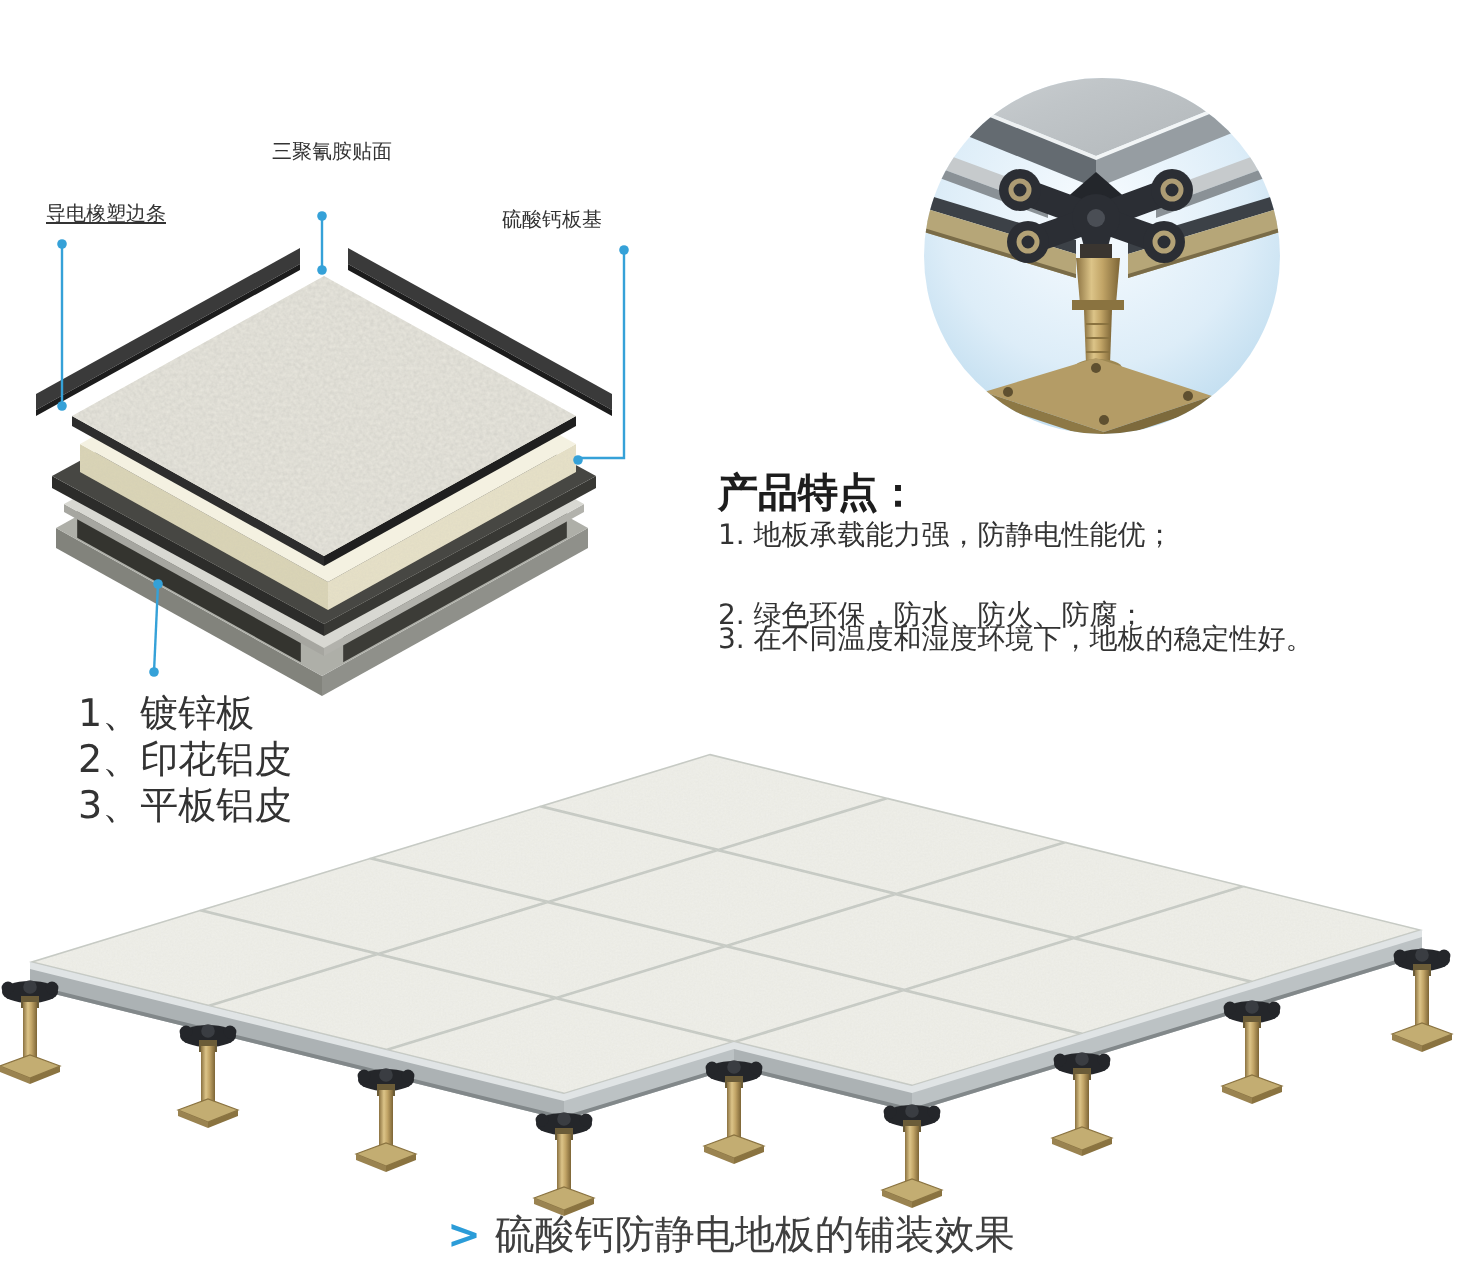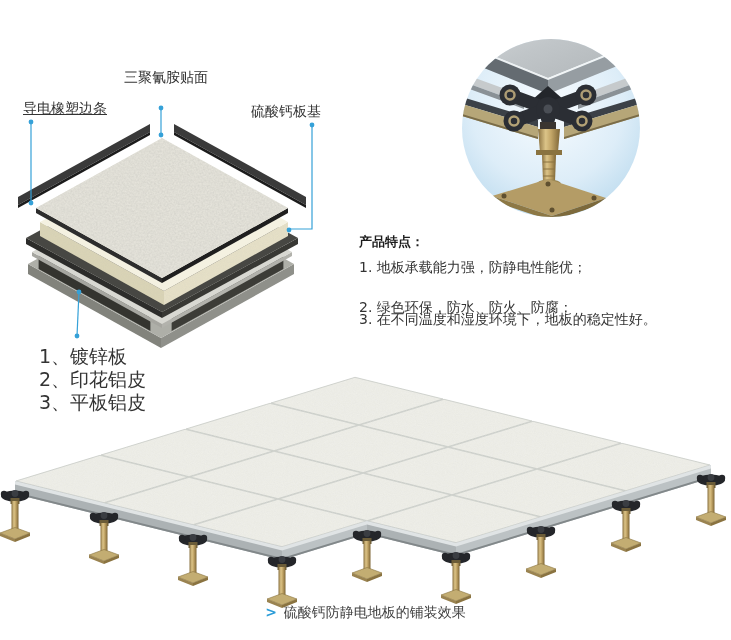--- a/index.html
+++ b/index.html
@@ -1,25 +1,25 @@
 <!DOCTYPE html>
 <html><head>
 <meta charset="utf-8">
 <style>
 html,body{margin:0;padding:0;}
 body{width:731px;height:640px;position:relative;background:#fff;font-family:"DejaVu Sans",sans-serif;overflow:hidden;}
 #scene{position:absolute;left:0;top:0;}
-.lbl{position:absolute;color:#333;font-size:14px;white-space:nowrap;}
+.lbl{position:absolute;color:#333;font-size:10px;white-space:nowrap;}
 .lbl-top{left:66px;top:66px;width:200px;text-align:center;line-height:22px;}
 .lbl-left{left:23px;top:100px;text-decoration:underline;}
 .lbl-right{left:251px;top:103px;}
 .layer-item{position:absolute;left:39px;color:#333;font-size:19px;}
-.ftitle{position:absolute;left:359px;top:233px;font-size:13px;font-weight:bold;color:#1d1d1d;}
+.ftitle{position:absolute;left:359px;top:233px;font-size:20px;font-weight:bold;color:#1d1d1d;}
 .fitem{position:absolute;left:359px;font-size:14px;color:#333;}
-.caption{position:absolute;left:0;top:604px;width:731px;text-align:center;font-size:14px;color:#3f3f3f;}
+.caption{position:absolute;left:0;top:604px;width:731px;text-align:center;font-size:20px;color:#3f3f3f;}
 .caption .arrow{color:#2b9cd8;font-weight:bold;margin-right:7px;}
 </style>
 </head>
 <body>
 
 <svg id="scene" width="731" height="640" viewBox="0 0 731 640">
   <defs>
     <filter id="speck" x="-5%" y="-5%" width="110%" height="110%">
       <feTurbulence type="fractalNoise" baseFrequency="0.55" numOctaves="2" seed="7"></feTurbulence>
       <feColorMatrix type="matrix" values="0 0 0 0 0.45  0 0 0 0 0.45  0 0 0 0 0.42  0.8 0 0 0 0"></feColorMatrix>

